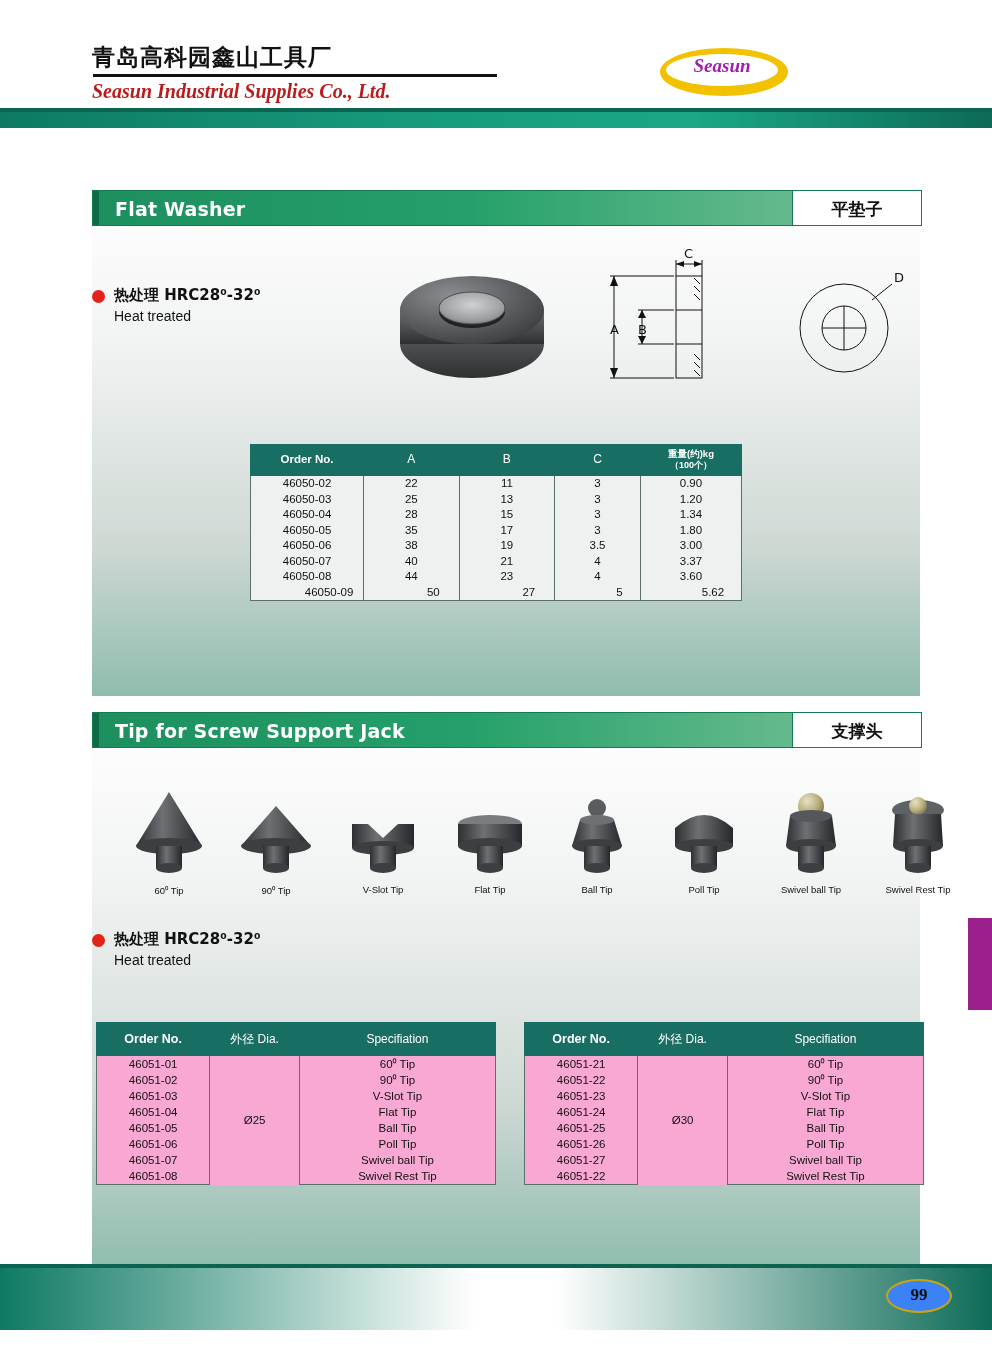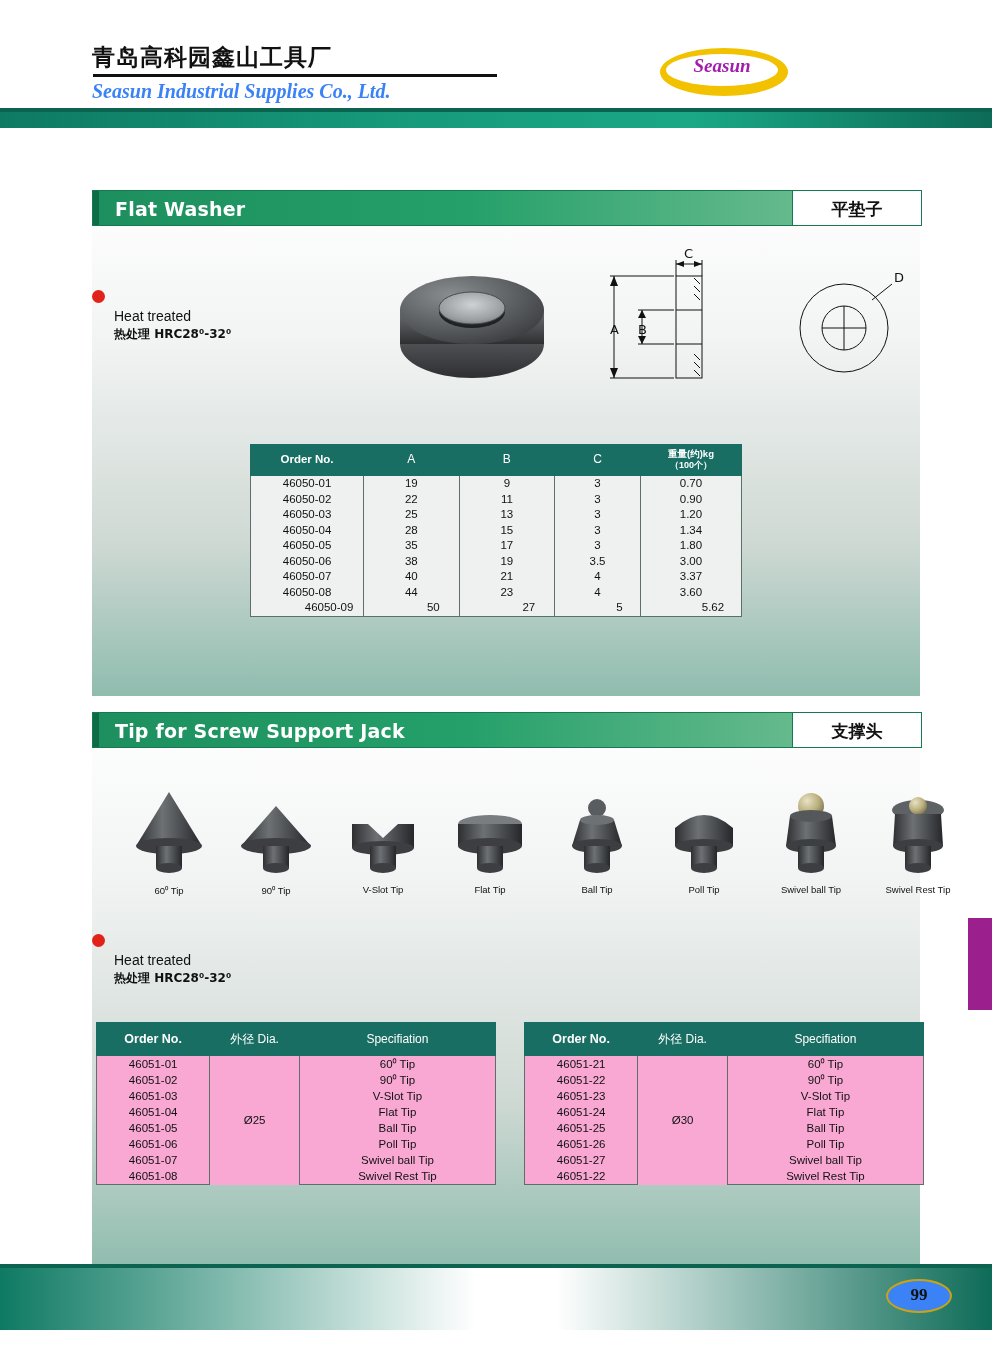--- a/index.html
+++ b/index.html
@@ -52,21 +52,21 @@
     width: 404px; height: 3px;
     background: #111;
   }
   .company-en {
     position: absolute;
     left: 92px; top: 80px;
     font-family: "Liberation Serif", serif;
     font-style: italic;
     font-weight: bold;
     font-size: 20px;
-    color: #3b82f6;
+    color: #b91c1c;
   }
   .logo-wrap {
     position: absolute;
     left: 660px; top: 44px;
     width: 290px; height: 56px;
   }
   .logo-oval {
     position: absolute;
     left: 0; top: 4px;
     width: 124px; height: 44px;
@@ -160,25 +160,24 @@
     position: absolute;
     left: 0; top: 4px;
     width: 13px; height: 13px;
     background: #e2231a;
     border-radius: 50%;
   }
   .heat-cn {
     position: absolute;
     left: 22px; top: 0;
     font-family: "DejaVu Sans", sans-serif;
-    font-size: 12px;
+    font-size: 15px;
     font-weight: bold;
     color: #111;
     white-space: nowrap;
-    margin-top: 40px;
   }
   .heat-en {
     position: absolute;
     left: 22px; top: 22px;
     font-size: 14px;
     color: #111;
   }
   .heat1 { left: 92px; top: 286px; width: 280px; height: 44px; }
   .heat2 { left: 92px; top: 930px; width: 280px; height: 44px; }
 
@@ -442,27 +441,20 @@
       <th class="col-b hdr-plain">B</th>
       <th class="col-c hdr-plain">C</th>
       <th class="col-w">
         <span class="wt-top">重量(约)kg</span>
         <span class="wt-bot">（100个）</span>
       </th>
     </tr>
   </thead>
   <tbody>
     <tr>
-        <td>46050-01</td>
-        <td>19</td>
-        <td>9</td>
-        <td>3</td>
-        <td>0.70</td>
-      </tr>
-    <tr>
         <td>46050-02</td>
         <td>22</td>
         <td>11</td>
         <td>3</td>
         <td>0.90</td>
       </tr>
     <tr>
         <td>46050-03</td>
         <td>25</td>
         <td>13</td>

